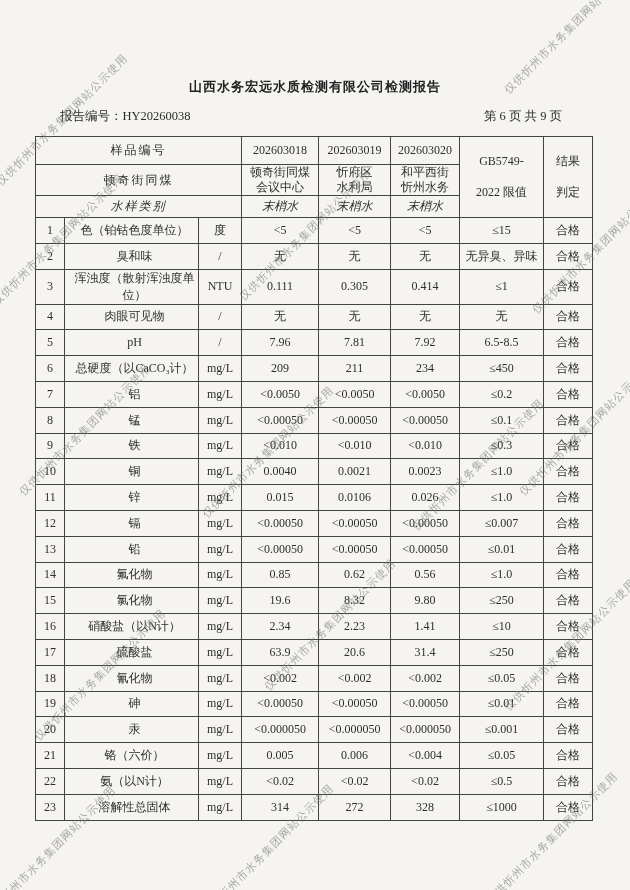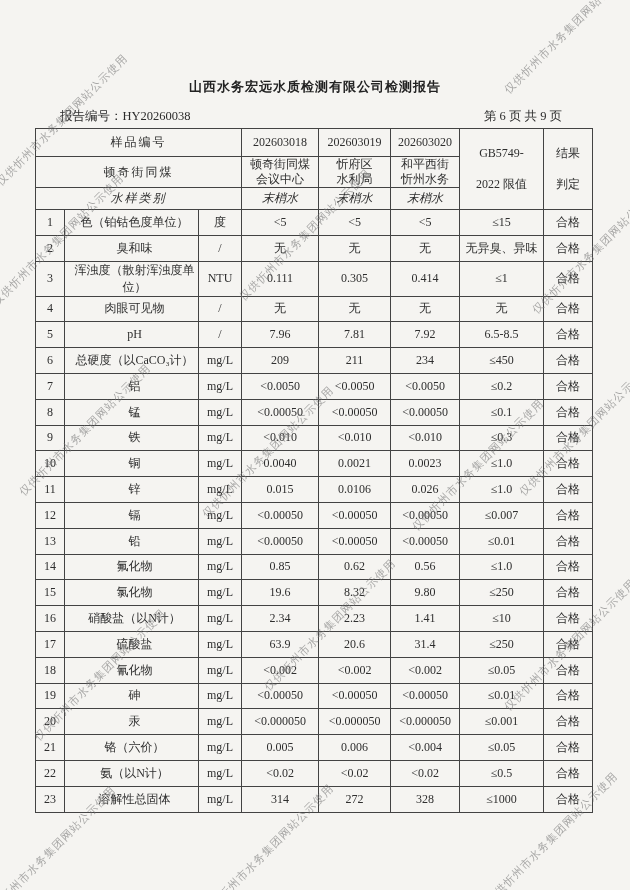--- a/index.html
+++ b/index.html
@@ -31,21 +31,21 @@
     left: 60px;
     right: 68px;
     display: flex;
     justify-content: space-between;
     font-size: 12.5px;
     color: #2b2b2b;
   }
   table.report-table {
     position: absolute;
     left: 35px;
-    top: 128px;
+    top: 136px;
     width: 557px;
     border-collapse: collapse;
     table-layout: fixed;
     border: 1.5px solid #3c3c3c;
     padding-left: 8px;
   }
   .report-table td {
     border: 1px solid #434343;
     text-align: center;
     vertical-align: middle;

